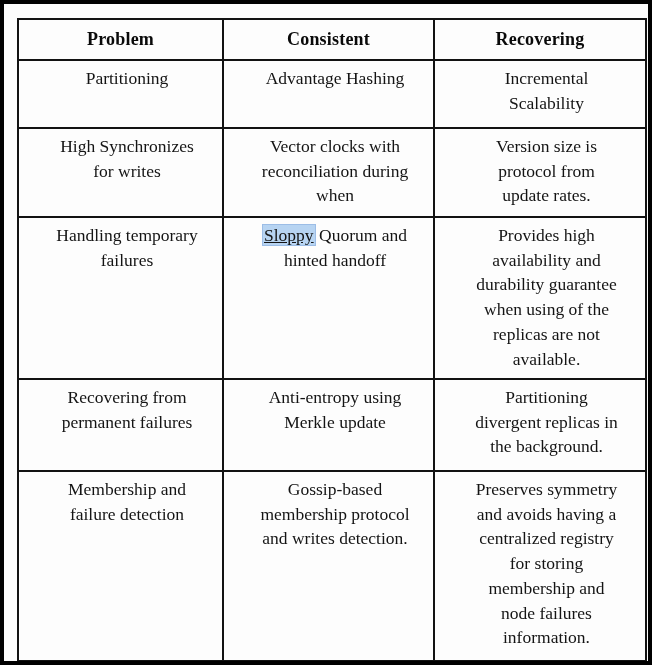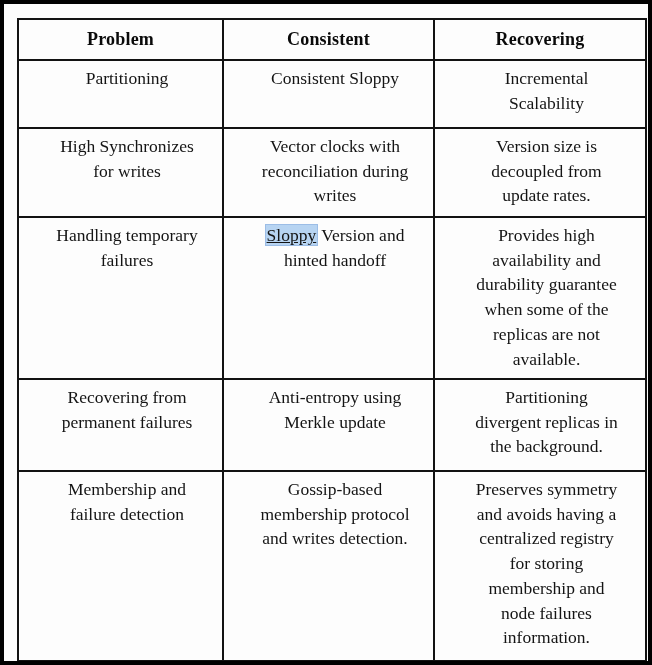--- a/index.html
+++ b/index.html
@@ -77,43 +77,43 @@
     <thead>
       <tr>
         <th>Problem</th>
         <th>Consistent</th>
         <th>Recovering</th>
       </tr>
     </thead>
     <tbody>
       <tr class="row-0">
         <td>Partitioning</td>
-        <td>Consistent Sloppy</td>
+        <td>Advantage Hashing</td>
         <td>Incremental
 Scalability</td>
       </tr>
       <tr class="row-1">
         <td>High Synchronizes
 for writes</td>
         <td>Vector clocks with
 reconciliation during
-writes</td>
+when</td>
         <td>Version size is
-decoupled from
+protocol from
 update rates.</td>
       </tr>
       <tr class="row-2">
         <td>Handling temporary
 failures</td>
-        <td><span class="hl">Sloppy</span><span> Version and
+        <td><span class="hl">Sloppy</span><span> Quorum and
 hinted handoff</span></td>
         <td>Provides high
 availability and
 durability guarantee
-when some of the
+when using of the
 replicas are not
 available.</td>
       </tr>
       <tr class="row-3">
         <td>Recovering from
 permanent failures</td>
         <td>Anti-entropy using
 Merkle update</td>
         <td>Partitioning
 divergent replicas in

